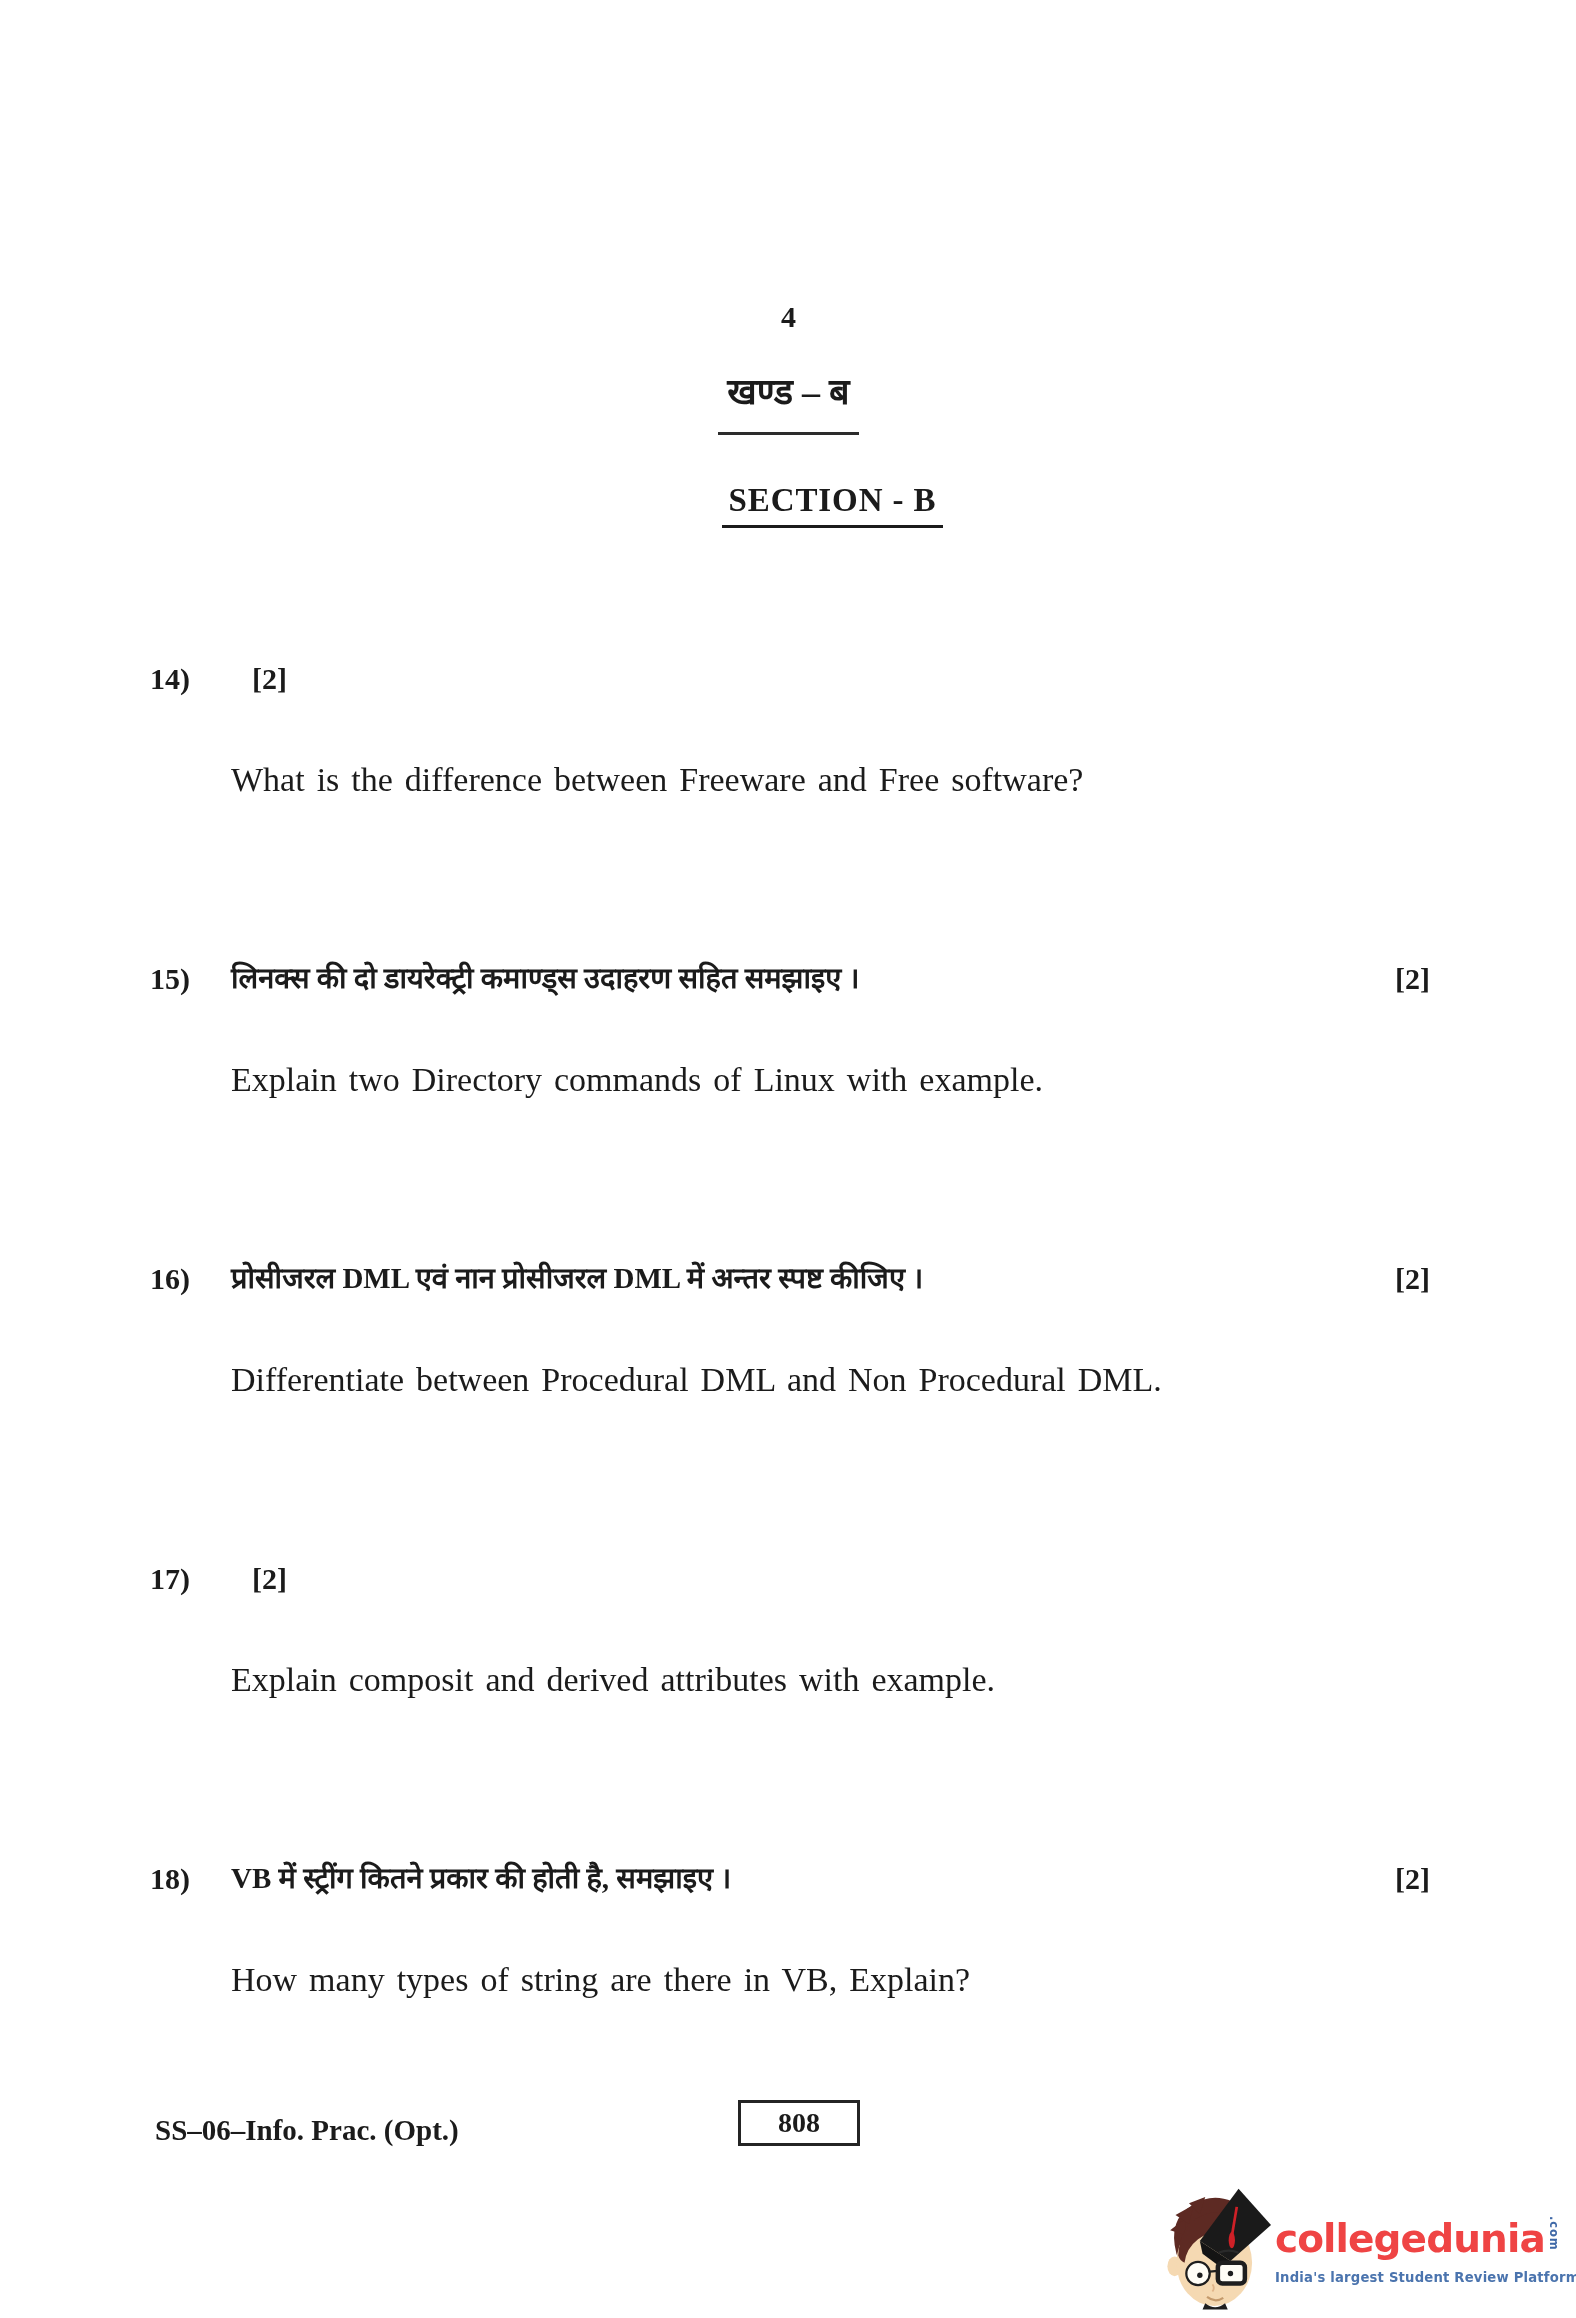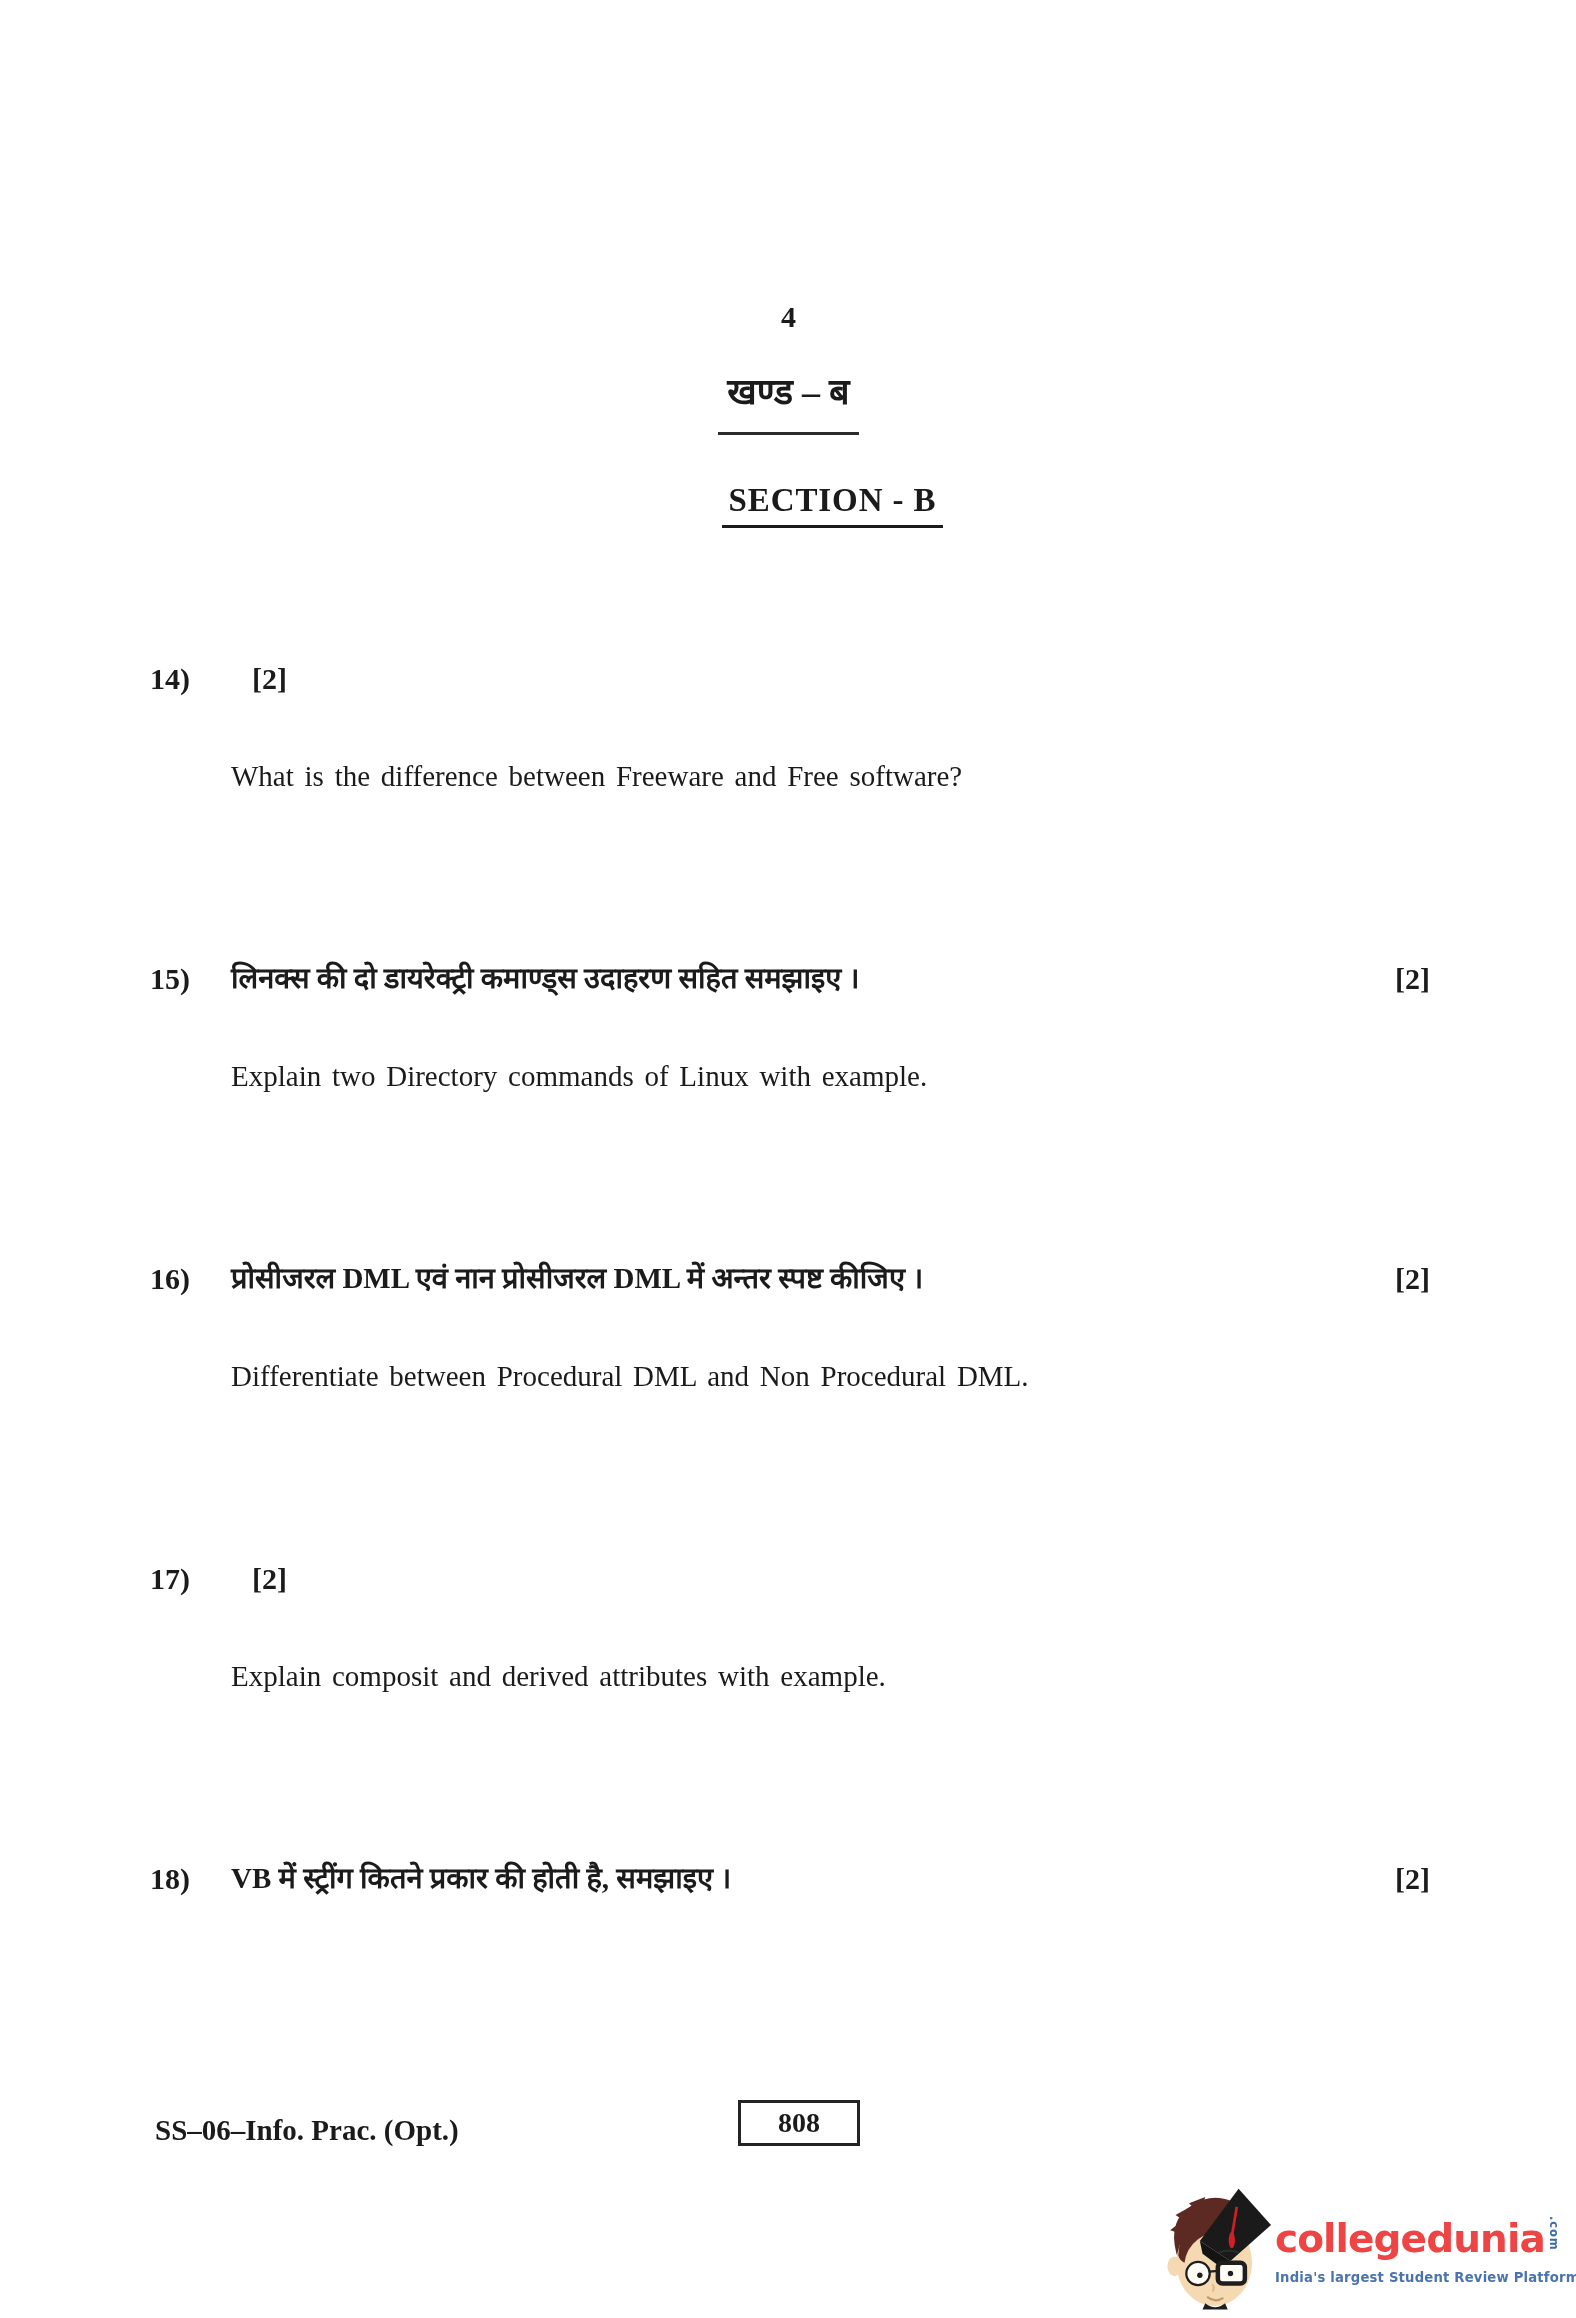--- a/index.html
+++ b/index.html
@@ -28,21 +28,21 @@
     border-bottom:3.5px solid #1b1b1b;
     padding:0 7px 6.2px 7px;
   }
 
   
   .q { position:absolute; left:150px; right:147px; }
   .q-top { display:flex; align-items:flex-start; }
   .q-num { flex:none; width:81px; font-size:30px; font-weight:700; line-height:1.35; }
   .q-hindi { flex:1 1 auto; font-size:29px; font-weight:600; line-height:1.35; }
   .q-marks { flex:none; margin-left:21px; font-size:30px; font-weight:700; line-height:1.35; }
-  .q-eng { margin-left:81px; margin-top:58px; font-size:29px; line-height:1.3; word-spacing:3.5px; }
+  .q-eng { margin-left:81px; margin-top:58px; font-size:34px; line-height:1.3; word-spacing:3.5px; }
 
   
   .footer-code {
     position:absolute; left:155px; top:2114px;
     font-size:29px; font-weight:700;
   }
   .pageref-box {
     position:absolute; left:738px; top:2100px;
     width:122px; height:46px;
     border:3.5px solid #242424; box-sizing:border-box;
@@ -117,20 +117,21 @@
     </div>
     <div class="q-eng">Explain composit and derived attributes with example.</div>
   </div>
 
   <div class="q" style="top:1859px">
     <div class="q-top">
       <span class="q-num">18)</span>
       <span class="q-hindi">VB में स्ट्रींग कितने प्रकार की होती है, समझाइए ।</span>
       <span class="q-marks">[2]</span>
     </div>
+    <div class="q-eng">How many types of string are there in VB, Explain?</div>
   </div>
 
   <div class="footer-code">SS–06–Info. Prac. (Opt.)</div>
   <div class="pageref-box">
     <span>808</span>
   </div>
 
   <div class="logo">
     <svg class="mascot" viewBox="0 0 121 140" aria-hidden="true">
 

